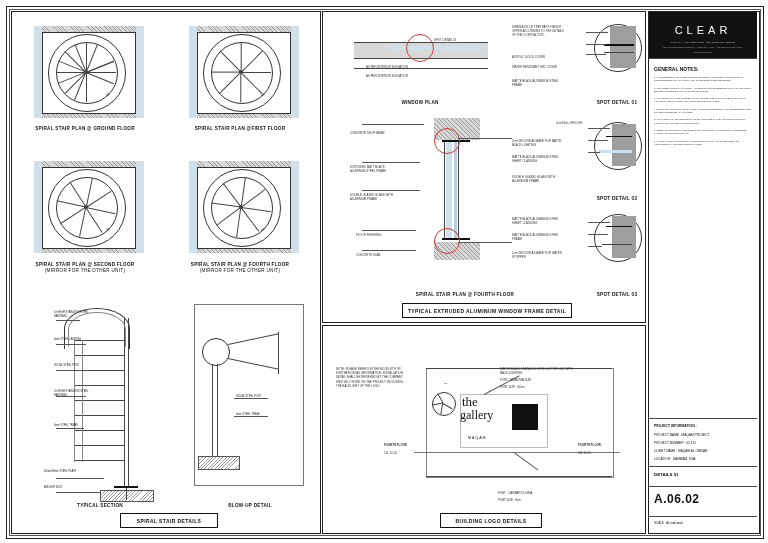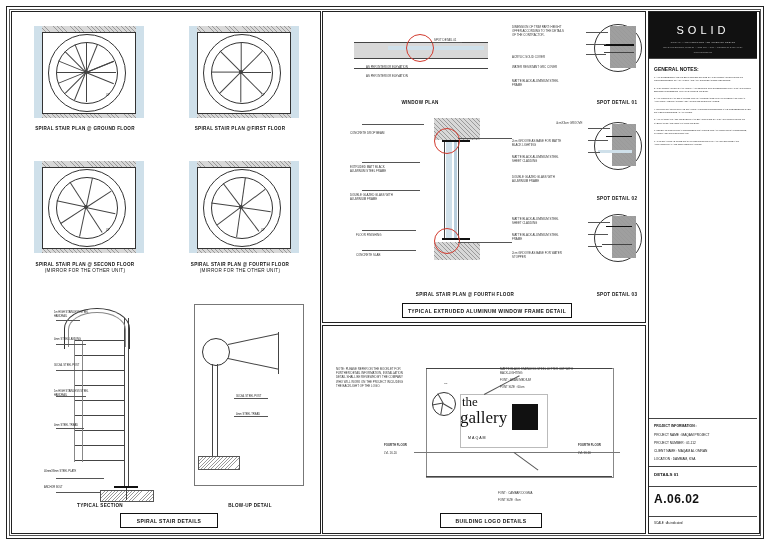--- a/index.html
+++ b/index.html
@@ -299,40 +299,40 @@
     <div class="ln" style="left:29px;top:47px;width:11px;height:0.5px;transform:rotate(240deg);transform-origin:left center;"></div>
     <div class="tiny" style="left:30px;top:26px;font-size:2.5px;">UP</div>
 
     <div class="ln" style="left:0px;top:96px;width:206px;height:0.5px;background:#777;"></div>
 
     <div class="leader" style="left:70px;top:38px;width:40px;transform:rotate(-28deg);"></div>
     <div class="leader" style="left:100px;top:96px;width:30px;transform:rotate(36deg);"></div>
   </div>
 
   <div style="position:absolute;left:462px;top:396px;font-size:13px;color:#111;line-height:0.95;font-family:'Liberation Serif',serif;">the</div>
-  <div style="position:absolute;left:460px;top:410px;font-size:17px;color:#111;line-height:0.95;font-family:'Liberation Serif',serif;">gallery</div>
+  <div style="position:absolute;left:460px;top:410px;font-size:12px;color:#111;line-height:0.95;font-family:'Liberation Serif',serif;">gallery</div>
   <div style="position:absolute;left:468px;top:436px;font-size:3.6px;color:#111;letter-spacing:1px;">MAQAM</div>
 
   <div class="tiny" style="left:500px;top:368px;width:80px;">MATTE BLACK STAINLESS STEEL LETTER CUT WITH BACK-LIGHTING</div>
   <div class="tiny" style="left:500px;top:379px;width:80px;">FONT : ADAM MEDIUM</div>
   <div class="tiny" style="left:500px;top:386px;width:80px;">FONT SIZE : 60cm</div>
   <div class="tiny" style="left:498px;top:492px;width:70px;">FONT : CAMBAR DOGMA</div>
   <div class="tiny" style="left:498px;top:499px;width:70px;">FONT SIZE : 8cm</div>
 
   <div class="tiny" style="left:384px;top:444px;font-weight:bold;">FOURTH FLOOR</div>
   <div class="tiny" style="left:384px;top:452px;">LVL  16.20</div>
   <div class="tiny" style="left:578px;top:444px;font-weight:bold;">FOURTH FLOOR</div>
   <div class="tiny" style="left:578px;top:452px;">LVL  16.20</div>
 
   <div class="capbox" style="left:440px;top:513px;width:100px;height:13px;">BUILDING LOGO DETAILS</div>
 
   <div class="brd" style="left:648px;top:11px;width:110px;height:521px;"></div>
 
   <div style="position:absolute;left:649px;top:12px;width:108px;height:46px;background:#111;">
-    <div style="position:absolute;left:0;top:12px;width:108px;text-align:center;color:#fff;font-size:11px;letter-spacing:4px;font-family:'Liberation Sans',sans-serif;">SOLID</div>
+    <div style="position:absolute;left:0;top:12px;width:108px;text-align:center;color:#fff;font-size:11px;letter-spacing:4px;font-family:'Liberation Sans',sans-serif;">CLEAR</div>
     <div style="position:absolute;left:0;top:29px;width:108px;text-align:center;color:#ccc;font-size:2.2px;letter-spacing:.3px;">KUWAIT | ARCHITECTURE AND INTERIOR DESIGN</div>
     <div style="position:absolute;left:0;top:34px;width:108px;text-align:center;color:#aaa;font-size:1.9px;">1100 SHARQ BUILDING, FLOOR 21 — ABCD 1000 — 2466 — KINGDOM OF SAUDI ARABIA</div>
     <div style="position:absolute;left:0;top:39px;width:108px;text-align:center;color:#aaa;font-size:1.9px;">www.cleardesign.com</div>
   </div>
 
   <div class="ln" style="left:649px;top:58px;width:108px;height:0.6px;"></div>
 
   <div style="position:absolute;left:654px;top:66px;font-size:5px;font-weight:bold;color:#111;">GENERAL NOTES:</div>
 
   <div style="position:absolute;left:654px;top:76px;width:98px;">

